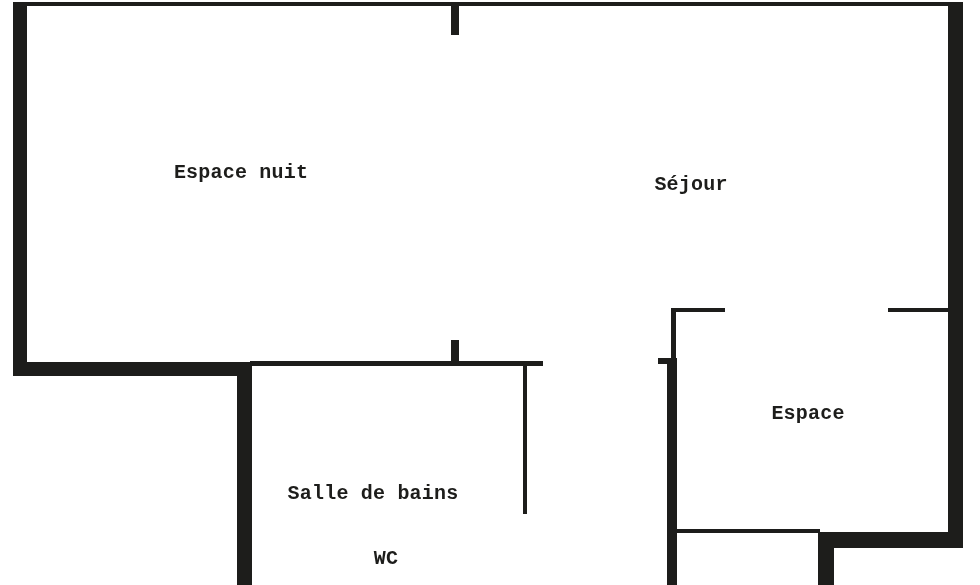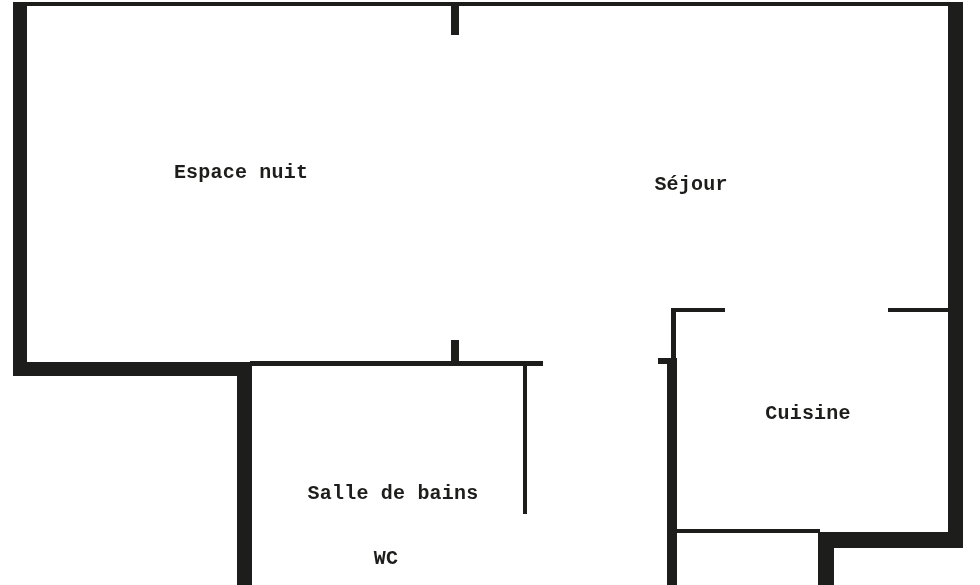--- a/index.html
+++ b/index.html
@@ -58,16 +58,16 @@
   <div class="thinwall" style="left: 671px; top: 308px; width: 5px; height: 56px; background: rgb(29, 29, 27);"></div>
   <div class="thinwall" style="left: 672px; top: 529px; width: 148px; height: 4px; background: rgb(29, 29, 27);"></div>
   <div class="thinwall" style="left: 888px; top: 308px; width: 61px; height: 4px; background: rgb(29, 29, 27);"></div>
 
   <div class="wall" style="left: 451px; top: 2px; width: 8px; height: 33px; background: rgb(29, 29, 27);"></div>
   <div class="wall" style="left: 451px; top: 340px; width: 8px; height: 23px; background: rgb(29, 29, 27);"></div>
   <div class="wall" style="left: 658px; top: 358px; width: 19px; height: 6px; background: rgb(29, 29, 27);"></div>
 
   <div class="room-label" style="left: 241px; top: 172px;">Espace nuit</div>
   <div class="room-label" style="left: 691px; top: 184px;">Séjour</div>
-  <div class="room-label" style="left: 808px; top: 413px;">Cuisine</div>
-  <div class="room-label" style="left: 373px; top: 493px; margin-left: 20px;">Salle de bains</div>
+  <div class="room-label" style="left: 808px; top: 413px;">Espace</div>
+  <div class="room-label" style="left: 373px; top: 493px;">Salle de bains</div>
   <div class="room-label" style="left: 386px; top: 558px;">WC</div>
 </div>
 
 </body></html>

